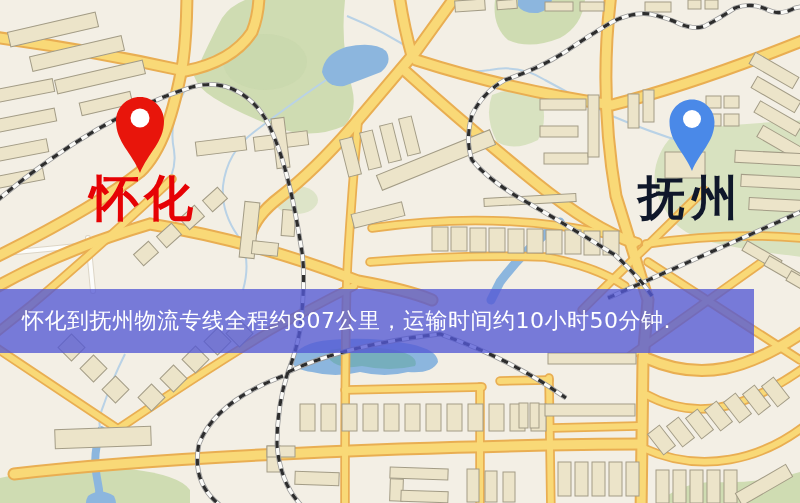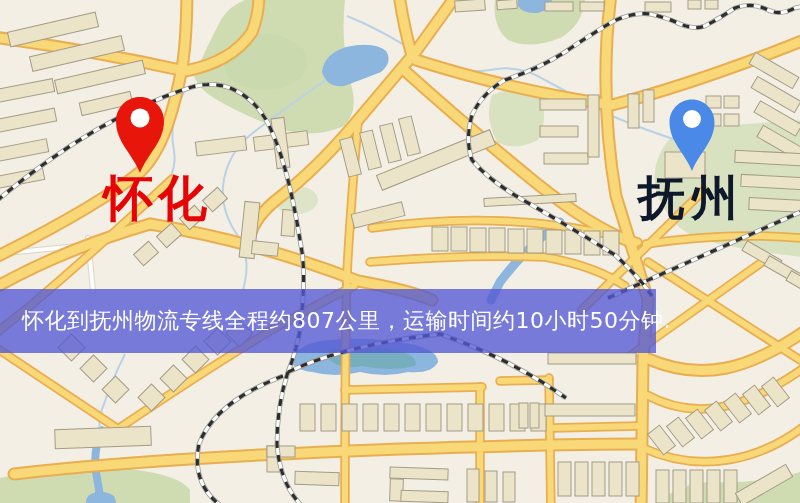--- a/index.html
+++ b/index.html
@@ -1,23 +1,23 @@
 <!DOCTYPE html>
 <html><head>
 <meta charset="utf-8">
 <style>
   html,body{margin:0;padding:0;background:#ddd;}
   #stage{position:relative;width:800px;height:503px;overflow:hidden;
          font-family:"DejaVu Sans","Liberation Sans",sans-serif;background:#f3efe5;}
   #stage svg{position:absolute;left:0;top:0;display:block;}
   .city-label{position:absolute;font-family:"DejaVu Serif","Liberation Serif",serif;
               font-weight:700;line-height:1;white-space:nowrap;user-select:none;}
-  #origin-label{left:104px;top:174px;font-size:49px;letter-spacing:5px;}
+  #origin-label{left:90px;top:174px;font-size:49px;letter-spacing:5px;}
   #dest-label{left:638px;top:174px;font-size:47px;letter-spacing:6px;}
-  #banner{position:absolute;left:0;top:289px;width:656px;height:64px;
+  #banner{position:absolute;left:0;top:289px;width:754px;height:64px;
           display:flex;align-items:center;}
   #banner .txt{padding-left:22px;font-size:22px;letter-spacing:0.5px;white-space:nowrap;}
 </style>
 </head>
 <body>
 
 <div id="stage">
 
 <svg width="800" height="503" viewBox="0 0 800 503">
   <defs>

